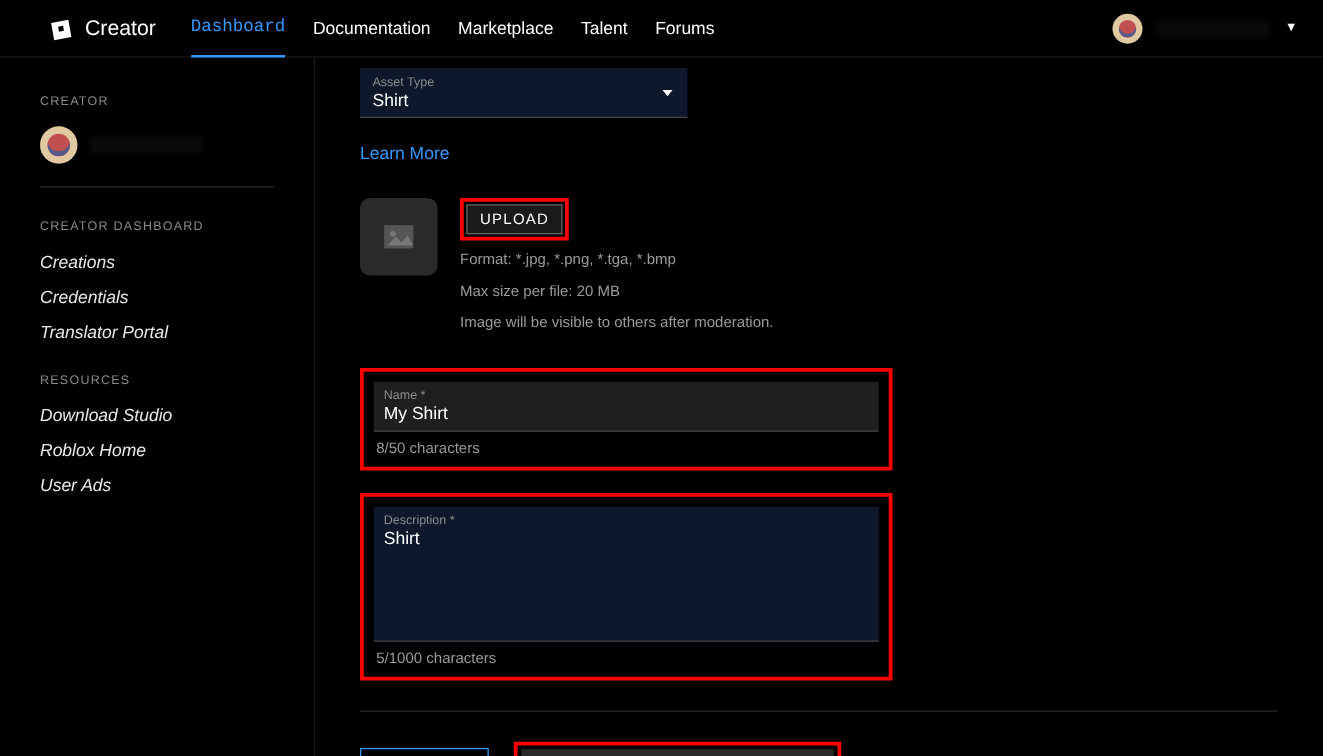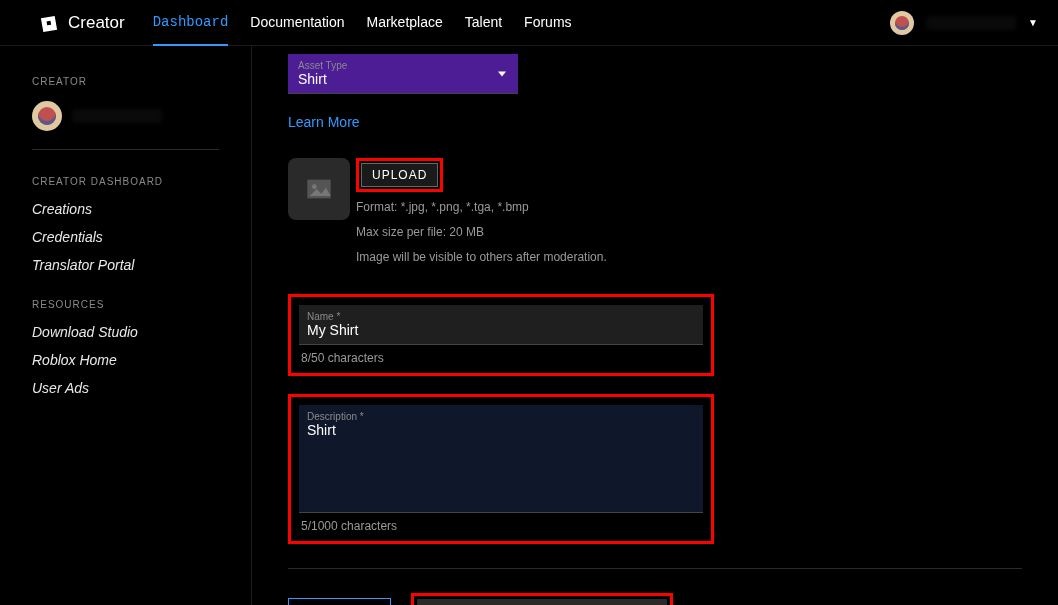--- a/index.html
+++ b/index.html
@@ -149,22 +149,22 @@
       margin-bottom: 12px;
       cursor: pointer;
       font-style: italic;
     }
     .main {
       flex: 1;
       padding: 8px 36px 20px 36px;
       overflow-y: auto;
     }
     .field-group {
-      width: 230px;
-      background: #4c1d95;
+      width: 262px;
+      background: #0f172a;
       border-bottom: 1px solid #444;
       padding: 6px 10px 6px 10px;
       position: relative;
     }
     .field-label-sm {
       font-size: 10px;
       color: #8a8a8a;
     }
     .field-value {
       font-size: 14px;
@@ -182,21 +182,21 @@
       border-top: 5px solid #fff;
     }
     .learn-more {
       color: #3399ff;
       font-size: 14px;
       margin: 20px 0 28px 0;
       cursor: pointer;
     }
     .upload-row {
       display: flex;
-      gap: 6px;
+      gap: 18px;
       margin-bottom: 26px;
     }
     .thumb {
       width: 62px;
       height: 62px;
       background: #2a2a2a;
       border-radius: 8px;
       display: flex;
       align-items: center;
       justify-content: center;

